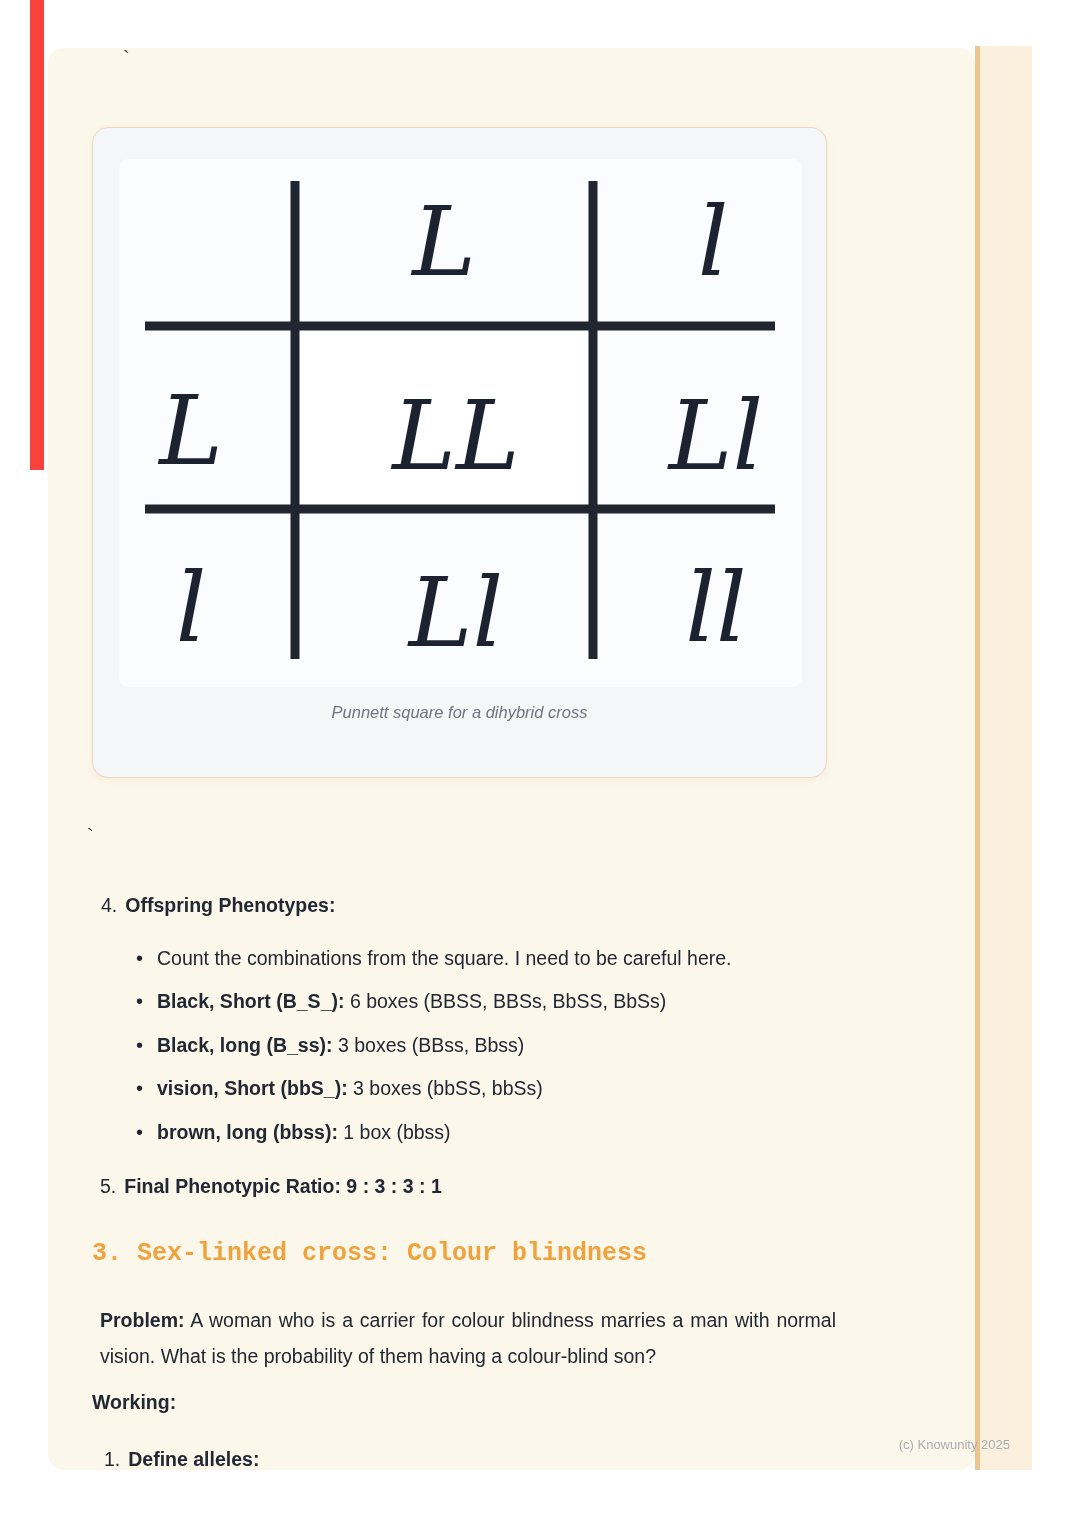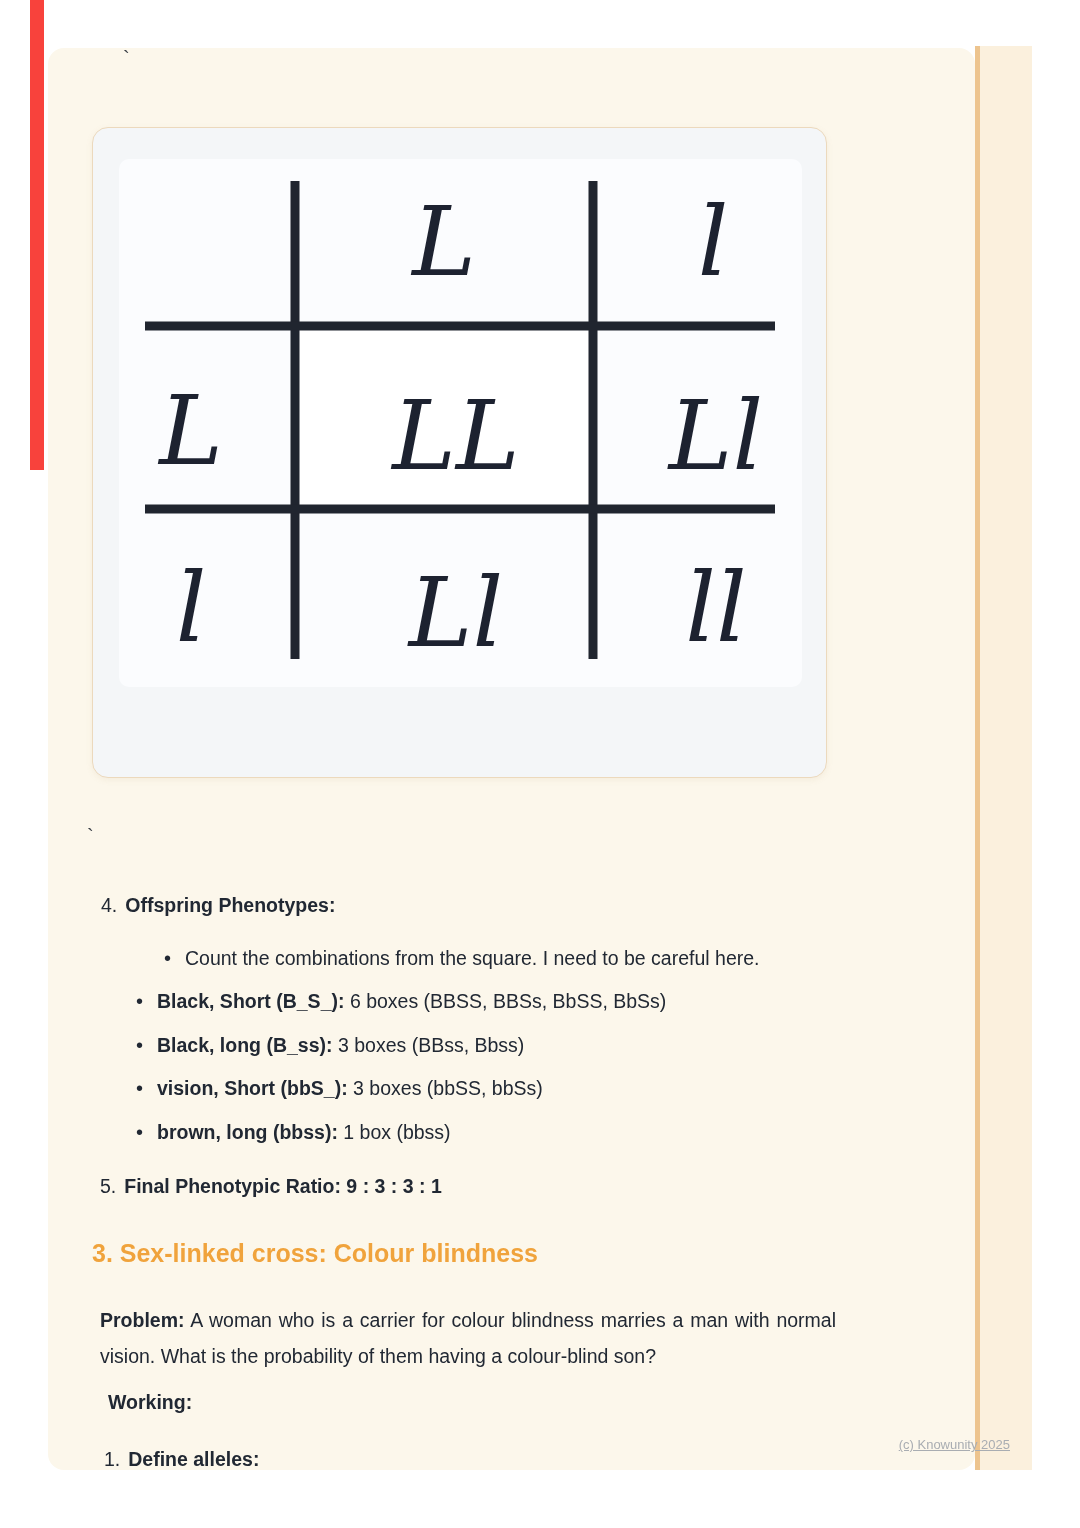--- a/index.html
+++ b/index.html
@@ -43,36 +43,36 @@
   .cellwhite{fill:#ffffff;}
   .glyph{
     font-family:"DejaVu Serif", serif;font-style:italic;font-weight:500;
     font-size:96px;fill:#1d2230;text-anchor:middle;
   }
   .caption{
     position:absolute;left:0;top:575px;width:100%;text-align:center;
     font-style:italic;font-size:16.5px;color:#70757e;
   }
   
-  .line{position:absolute;left:108px;font-size:19.5px;line-height:26px;white-space:nowrap;}
+  .line{position:absolute;left:92px;font-size:19.5px;line-height:26px;white-space:nowrap;}
   .num{margin-right:8px;}
   .bold{font-weight:700;}
   .numbered{left:101px;}
   .bullet-row{position:absolute;left:136px;font-size:19.5px;line-height:26px;white-space:nowrap;}
   .dot{display:inline-block;width:21px;font-size:20px;}
   .heading{
     position:absolute;left:92px;top:1239px;margin:0;
-    font-size:25px;font-weight:700;color:#f0a33c;white-space:nowrap;
+    font-size:25px;font-weight:700;color:#f0a33c;white-space:nowrap;font-family:Liberation Mono, monospace;
   }
   .problem{
     position:absolute;left:92px;top:1294px;width:736px;margin:8px;
     font-size:19.5px;line-height:36px;text-align:justify;
   }
   .watermark{
-    position:absolute;right:70px;top:1437px;font-size:13px;color:#a9adb2;z-index:6;text-decoration:underline;
+    position:absolute;right:70px;top:1437px;font-size:13px;color:#a9adb2;z-index:6;
   }
 </style>
 </head>
 <body>
 
 <div>
 
   <div class="abs paper"></div>
   <div class="abs red-bar"></div>
   <div class="abs accent-line"></div>
@@ -94,29 +94,30 @@
 
         <text class="glyph" x="72" y="305">L</text>
         <text class="glyph" x="337" y="310">LL</text>
         <text class="glyph" x="597" y="310">Ll</text>
 
         <text class="glyph" x="72" y="482">l</text>
         <text class="glyph" x="337" y="487">Ll</text>
         <text class="glyph" x="597" y="482">ll</text>
       </svg>
     </div>
+    <div class="caption">Punnett square for a dihybrid cross</div>
   </div>
 
   <span class="abs tick tick2">`</span>
 
   <div class="line numbered" style="top:892px;">
     <span class="num">4.</span><span class="bold">Offspring Phenotypes:</span>
   </div>
 
-  <div class="bullet-row" style="top:945px;margin-left:28px;">
+  <div class="bullet-row" style="top:945px;">
     <span class="dot">•</span><span class="bold"></span><span>Count the combinations from the square. I need to be careful here.</span>
   </div>
   <div class="bullet-row" style="top:988px;">
     <span class="dot">•</span><span class="bold">Black, Short (B_S_):</span><span> 6 boxes (BBSS, BBSs, BbSS, BbSs)</span>
   </div>
   <div class="bullet-row" style="top:1032px;">
     <span class="dot">•</span><span class="bold">Black, long (B_ss):</span><span> 3 boxes (BBss, Bbss)</span>
   </div>
   <div class="bullet-row" style="top:1075px;">
     <span class="dot">•</span><span class="bold">vision, Short (bbS_):</span><span> 3 boxes (bbSS, bbSs)</span>

